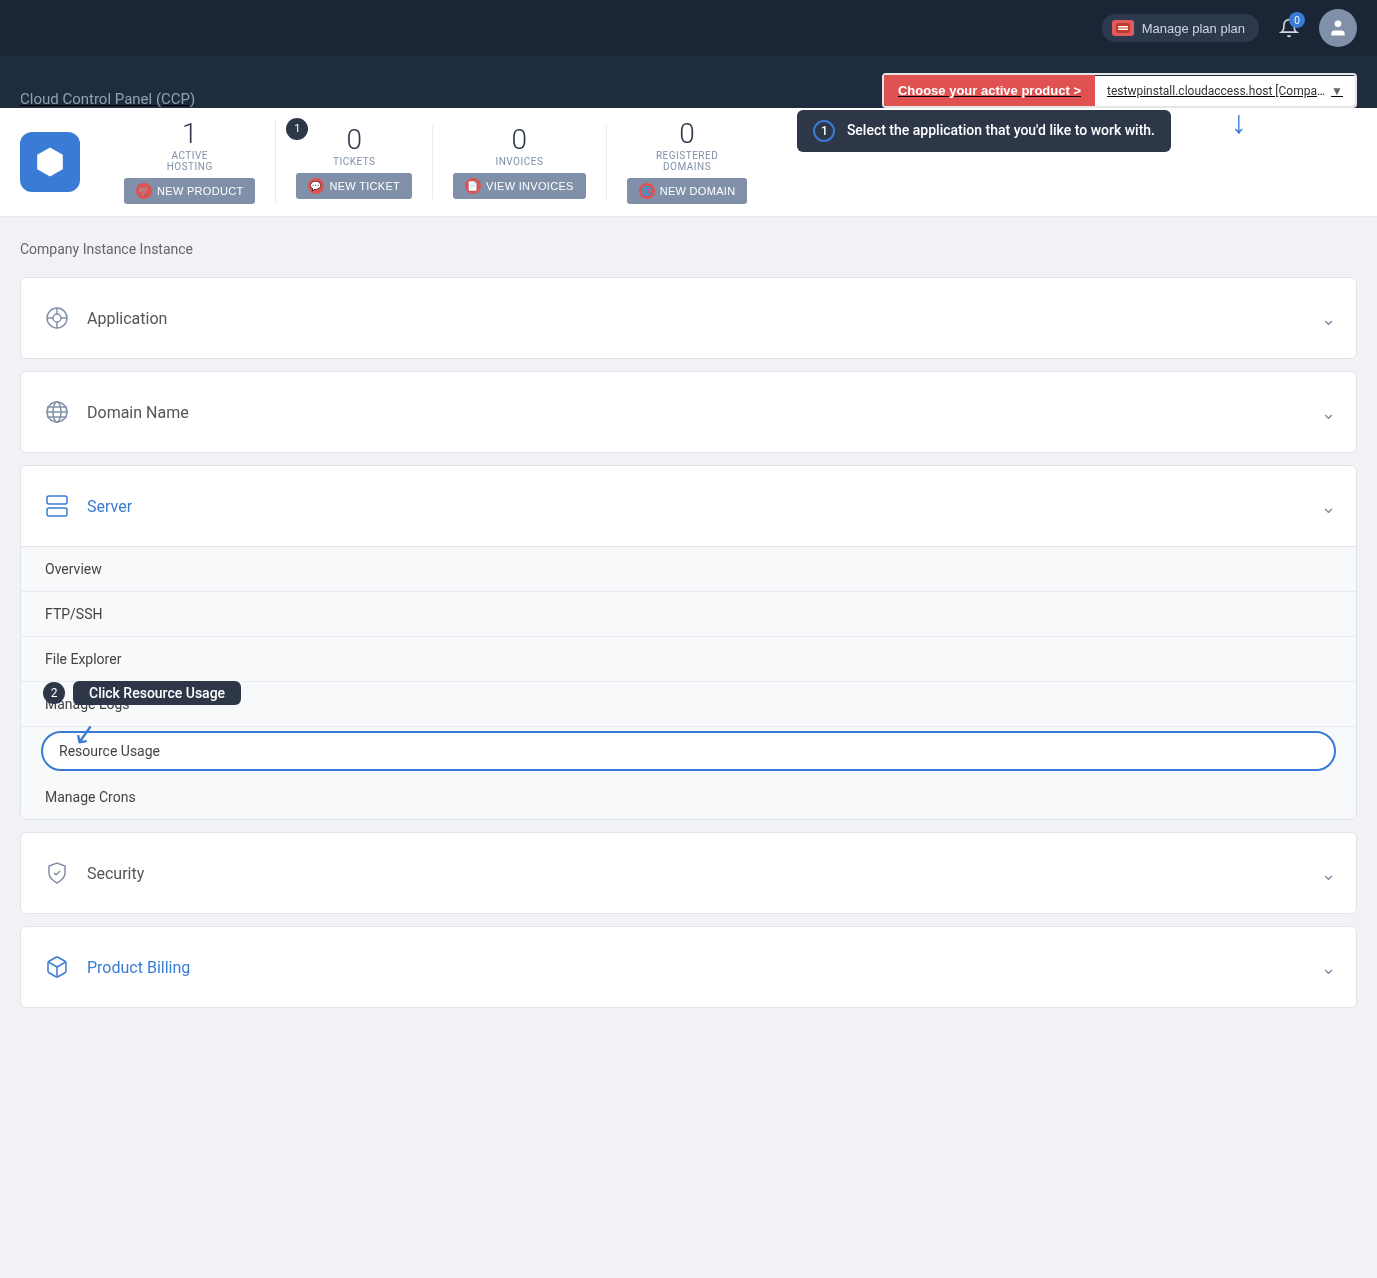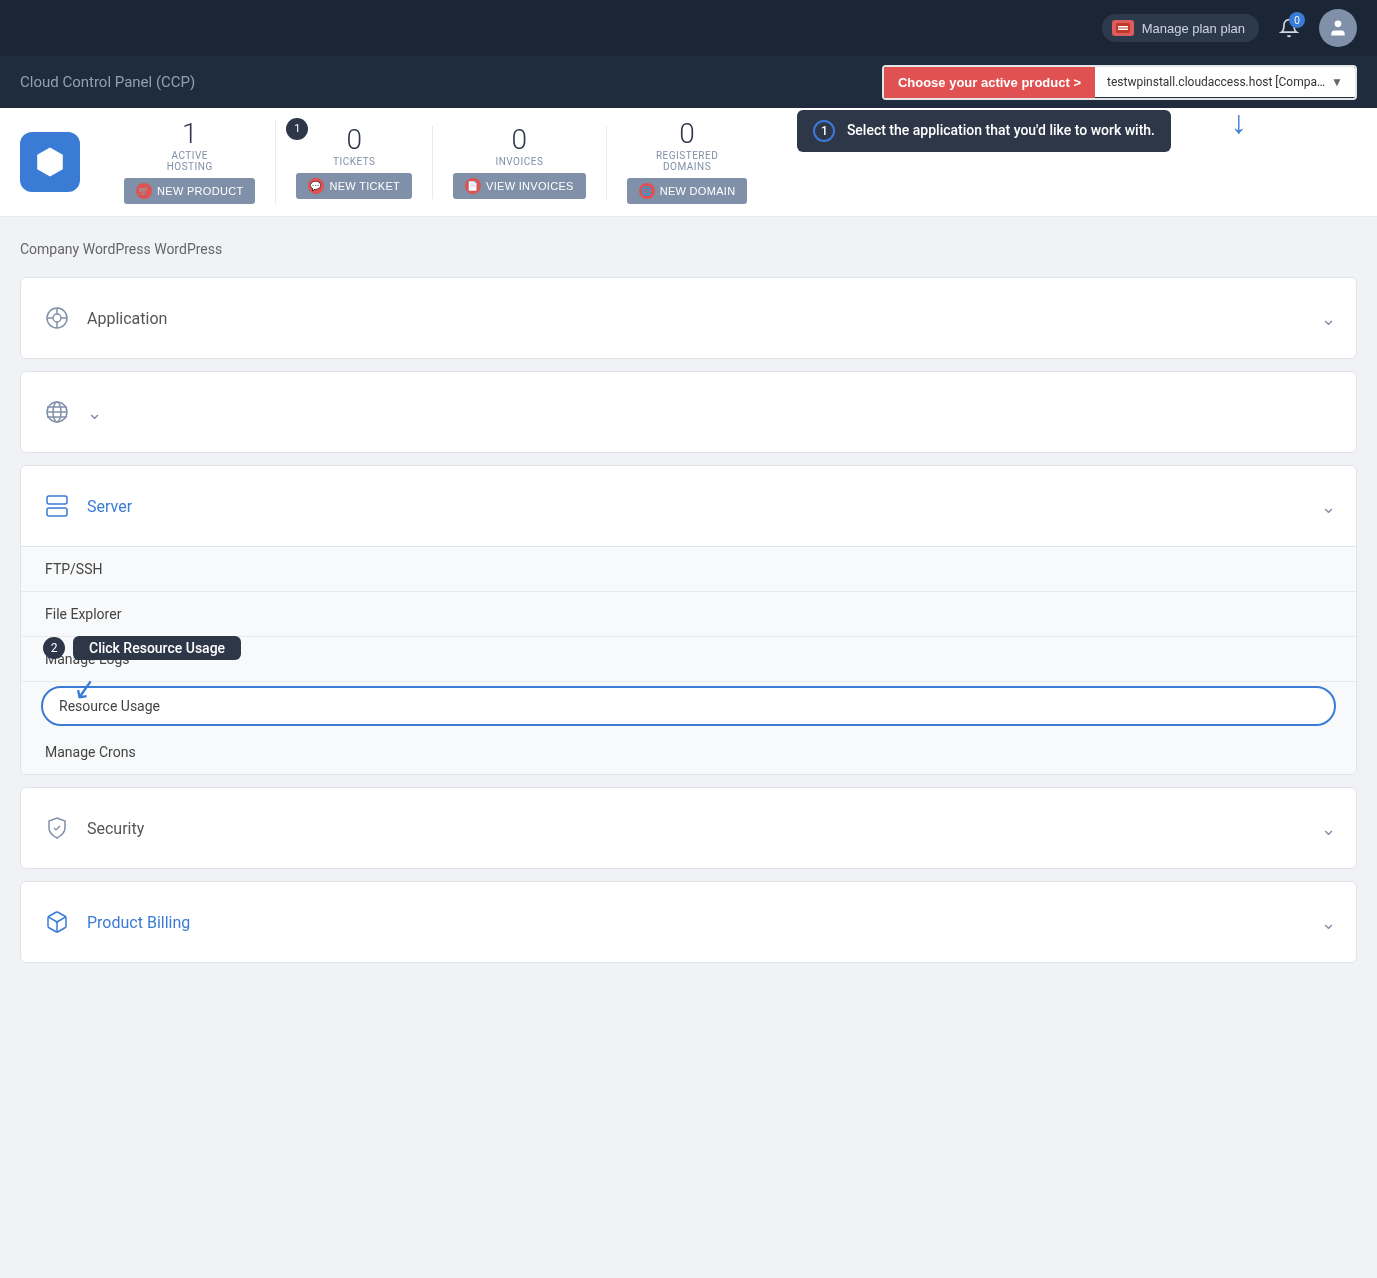--- a/index.html
+++ b/index.html
@@ -73,24 +73,25 @@
       align-items: center;
       justify-content: center;
       color: white;
     }
 
     
     .header-bar {
       background: #1e2c3d;
       height: 52px;
       display: flex;
-      align-items: center;
+      align-items: flex-end;
       padding: 0 20px;
       gap: 12px;
       position: relative;
+      text-decoration: underline;
     }
     .header-title {
       color: #8fa0b4;
       font-size: 15px;
       font-weight: 400;
     }
     .product-selector {
       margin-left: auto;
       display: flex;
       align-items: center;
@@ -409,21 +410,21 @@
     <button class="action-btn">
       <div class="icon-circle">🌐</div>
       <span>NEW DOMAIN</span>
     </button>
   </div>
 </div>
 
 <div class="main-content">
 
   <div class="site-header">
-    <div class="site-subtitle">Company WordPress WordPress</div>
+    <div class="site-subtitle">Company Instance Instance</div>
   </div>
 
   <div class="accordion">
     <div class="accordion-header no-border">
       <div class="accordion-icon">
         <svg width="24" height="24" viewBox="0 0 24 24" fill="none" stroke="#8090a8" stroke-width="1.5">
           <circle cx="12" cy="12" r="10"></circle>
           <circle cx="12" cy="12" r="4"></circle>
           <line x1="12" y1="2" x2="12" y2="8"></line>
           <line x1="12" y1="16" x2="12" y2="22"></line>
@@ -440,40 +441,44 @@
     <div class="accordion-header no-border">
       <div class="accordion-icon">
         <svg width="24" height="24" viewBox="0 0 24 24" fill="none" stroke="#8090a8" stroke-width="1.5">
           <circle cx="12" cy="12" r="10"></circle>
           <ellipse cx="12" cy="12" rx="4" ry="10"></ellipse>
           <line x1="2" y1="12" x2="22" y2="12"></line>
           <line x1="2" y1="7" x2="22" y2="7"></line>
           <line x1="2" y1="17" x2="22" y2="17"></line>
         </svg>
       </div>
+      <span class="accordion-title">Domain Name</span>
       <span class="chevron-icon">⌄</span>
     </div>
   </div>
 
   <div class="accordion">
     <div class="accordion-header">
       <div class="accordion-icon active">
         <svg width="24" height="24" viewBox="0 0 24 24" fill="none" stroke="#3a7bd5" stroke-width="1.5">
           <rect x="2" y="2" width="20" height="8" rx="2"></rect>
           <rect x="2" y="14" width="20" height="8" rx="2"></rect>
           <line x1="6" y1="6" x2="6.01" y2="6"></line>
           <line x1="6" y1="18" x2="6.01" y2="18"></line>
         </svg>
       </div>
       <span class="accordion-title active">Server</span>
       <span class="chevron-icon">⌄</span>
     </div>
 
     <div class="server-items">
       <div class="server-item">
+        <span>Overview</span>
+      </div>
+      <div class="server-item">
         <span>FTP/SSH</span>
       </div>
       <div class="server-item">
         <span>File Explorer</span>
       </div>
       <div class="server-item">
         <span>Manage Logs</span>
       </div>
 
       <div class="server-item resource-section" style="position:relative; border: 2px solid #3a7bd5; border-radius: 20px; margin: 4px 20px; padding: 10px 16px; background: white;">

